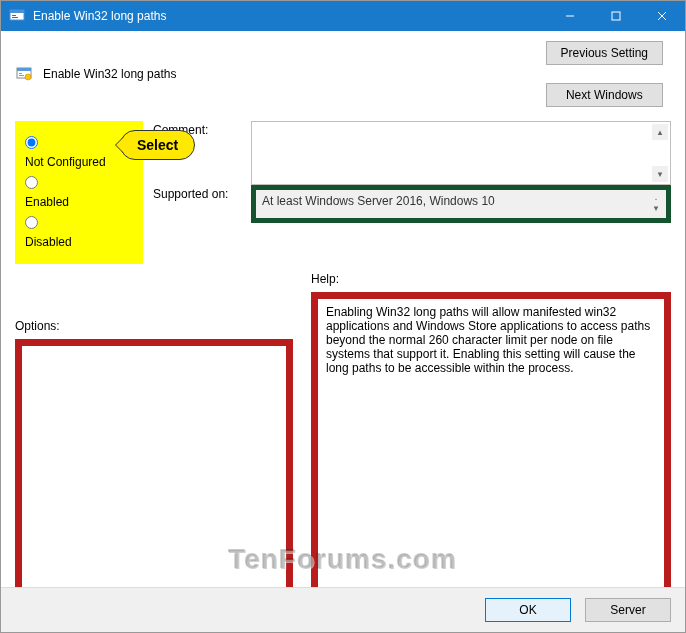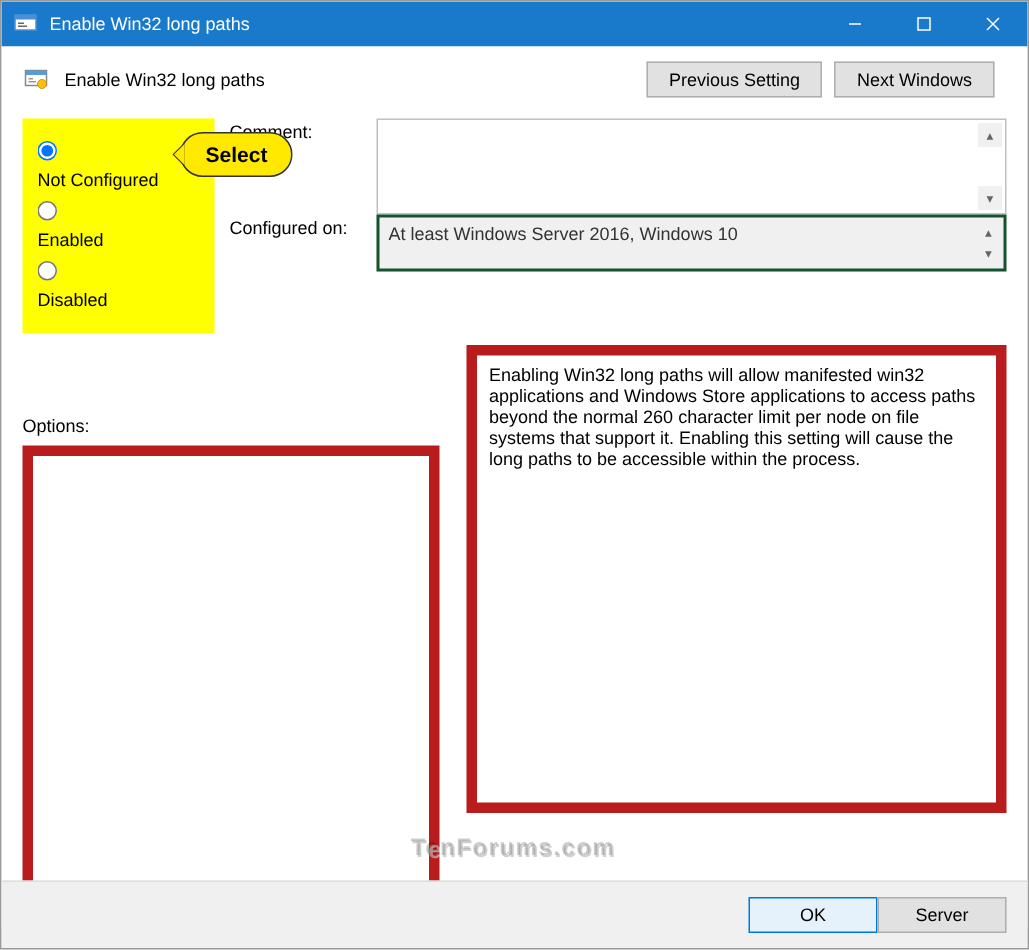--- a/index.html
+++ b/index.html
@@ -7,44 +7,44 @@
 .titlebar { background: #1979ca; height: 30px; display: flex; align-items: center; color: #fff; }
 .titlebar-icon { width: 16px; height: 16px; margin: 0 8px; }
 .titlebar-text { flex: 1; font-size: 12px; }
 .titlebar-buttons { display: flex; height: 100%; }
 .tb-btn { width: 46px; display: flex; align-items: center; justify-content: center; color: #fff; }
 .content { padding: 10px 14px; background: #fff; }
 .header-row { display: flex; align-items: center; justify-content: space-between; margin-bottom: 14px; }
 .header-left { display: flex; align-items: center; gap: 10px; }
 .policy-icon { width: 18px; height: 18px; }
 .btn { background: #e1e1e1; border: 1px solid #adadad; padding: 4px 14px; font-size: 12px; font-family: inherit; cursor: pointer; height: 24px; }
-.btn-group { display: flex; gap: 8px; margin-right: 8px; }
+.btn-group { display: flex; gap: 18px; margin-right: 8px; flex-direction: column; }
 .config-row { display: flex; gap: 10px; margin-bottom: 8px; }
 .radio-panel { background: #ffff00; padding: 8px 10px; width: 128px; position: relative; }
 .radio-item { display: flex; align-items: flex-start; gap: 6px; margin: 7px 0; font-size: 12px; flex-direction: column; }
 .radio-item input { cursor: pointer; }
 .form-col { flex: 1; }
 .form-row { display: flex; align-items: flex-start; gap: 8px; }
 .form-label { width: 90px; text-align: left; padding-top: 2px; font-size: 12px; }
 .textarea-like { flex: 1; border: 1px solid #c0c0c0; background: #fff; min-height: 64px; position: relative; padding: 4px; font-size: 12px; }
-.supported-box { flex: 1; border: 2px solid #14532d; background: #f0f0f0; min-height: 38px; padding: 4px 6px; position: relative; font-size: 12px; color: #333; }
+.supported-box { flex: 1; border: 5px solid #14532d; background: #f0f0f0; min-height: 38px; padding: 4px 6px; position: relative; font-size: 12px; color: #333; }
 .scroll-arrow { position: absolute; right: 2px; width: 16px; height: 16px; background: #f0f0f0; display: flex; align-items: center; justify-content: center; color: #666; font-size: 9px; cursor: pointer; }
 .scroll-arrow.top { top: 2px; }
 .scroll-arrow.bottom { bottom: 2px; }
 .lower-section { display: flex; gap: 18px; margin-top: 4px; }
 .options-col { width: 278px; margin-top: 47px; }
 .help-col { flex: 1; }
 .section-label { font-size: 12px; margin-bottom: 6px; }
 .big-box { border: 7px solid #b91c1c; background: #fff; height: 312px; padding: 6px 8px; font-size: 12px; overflow: auto; }
-.footer-buttons { display: flex; justify-content: flex-end; gap: 0; padding: 10px 14px; border-top: 1px solid #ddd; background: #f0f0f0; position: absolute; bottom: 0; left: 0; right: 0; }
+.footer-buttons { display: flex; justify-content: flex-end; gap: 14px; padding: 10px 14px; border-top: 1px solid #ddd; background: #f0f0f0; position: absolute; bottom: 0; left: 0; right: 0; }
 .footer-buttons .btn { width: 86px; }
 .callout { position: absolute; left: 105px; top: 9px; background: #ffe900; border: 1px solid #333; border-radius: 16px; padding: 6px 16px; font-weight: bold; font-size: 14px; font-family: Verdana, sans-serif; z-index: 10; }
 .callout::before { content: ""; position: absolute; left: -14px; top: 50%; transform: translateY(-50%); border: 8px solid transparent; border-right-color: #333; }
 .callout::after { content: ""; position: absolute; left: -12px; top: 50%; transform: translateY(-50%); border: 7px solid transparent; border-right-color: #ffe900; }
-.watermark { position: absolute; bottom: 56px; left: 50%; transform: translateX(-50%); font-size: 16px; font-weight: bold; color: rgba(120,120,120,0.35); letter-spacing: 1px; pointer-events: none; font-family: Verdana, sans-serif; text-shadow: 1px 1px 0 rgba(255,255,255,0.5), -1px -1px 0 rgba(0,0,0,0.2); }
+.watermark { position: absolute; bottom: 56px; left: 50%; transform: translateX(-50%); font-size: 28px; font-weight: bold; color: rgba(120,120,120,0.35); letter-spacing: 1px; pointer-events: none; font-family: Verdana, sans-serif; text-shadow: 1px 1px 0 rgba(255,255,255,0.5), -1px -1px 0 rgba(0,0,0,0.2); }
 </style>
 </head>
 <body>
 
 <div class="titlebar">
   <svg class="titlebar-icon" viewBox="0 0 16 16">
       <rect x="1" y="2" width="14" height="10" fill="#fff" stroke="#4a90d9" stroke-width="1"></rect>
       <rect x="1" y="2" width="14" height="3" fill="#4a90d9"></rect>
       <rect x="3" y="7" width="4" height="1" fill="#666"></rect>
       <rect x="3" y="9" width="6" height="1" fill="#666"></rect>
@@ -107,36 +107,37 @@
     <div class="form-col">
       <div class="form-row">
         <div class="form-label">Comment:</div>
         <div class="textarea-like">
           <span></span>
           <div class="scroll-arrow top">▴</div>
           <div class="scroll-arrow bottom">▾</div>
         </div>
       </div>
       <div class="form-row">
-        <div class="form-label">Configured on:</div>
+        <div class="form-label">Supported on:</div>
         <div class="supported-box">
           <span>At least Windows Server 2016, Windows 10</span>
           <div class="scroll-arrow top">▴</div>
           <div class="scroll-arrow bottom">▾</div>
         </div>
       </div>
     </div>
   </div>
 
   <div class="lower-section">
     <div class="options-col">
       <div class="section-label">Options:</div>
       <div class="big-box"></div>
     </div>
     <div class="help-col">
+      <div class="section-label">Help:</div>
       <div class="big-box">
         <span>Enabling Win32 long paths will allow manifested win32 applications and Windows Store applications to access paths beyond the normal 260 character limit per node on file systems that support it.  Enabling this setting will cause the long paths to be accessible within the process.</span>
       </div>
     </div>
   </div>
 </div>
 
 <div class="watermark">TenForums.com</div>
 
 <div class="footer-buttons">

